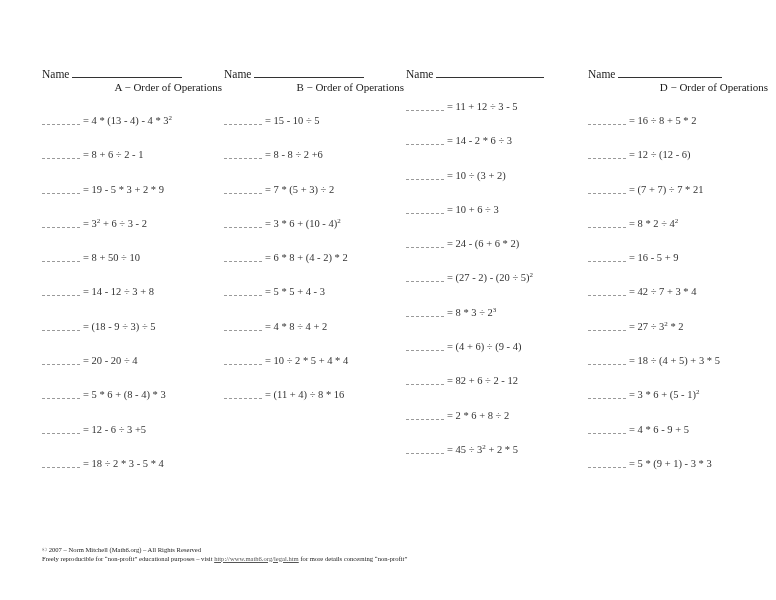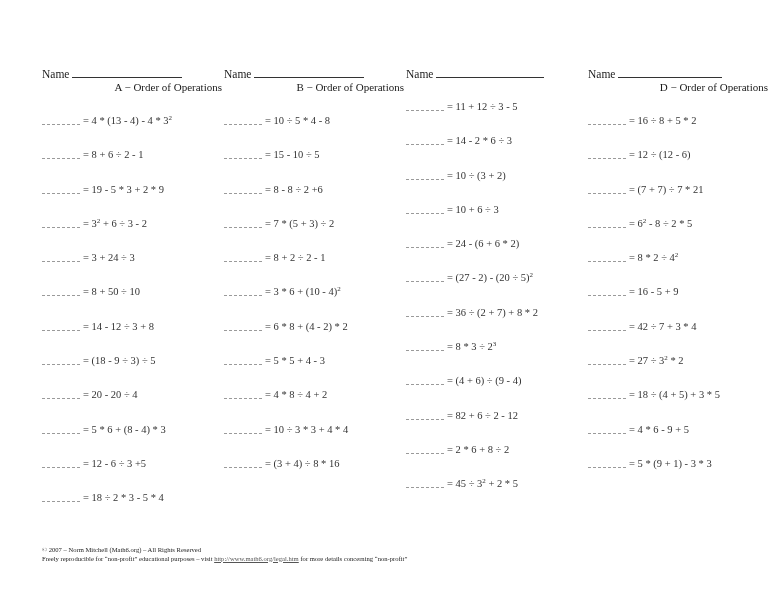--- a/index.html
+++ b/index.html
@@ -117,24 +117,20 @@
         <div class="problem">
           <span class="answer-blank"></span>
           <span class="expr"><span>= 19 - 5 * 3 + 2 * 9</span></span>
         </div>
         <div class="problem">
           <span class="answer-blank"></span>
           <span class="expr"><span>= 3</span><sup>2</sup><span> + 6 ÷ 3 - 2</span></span>
         </div>
         <div class="problem">
           <span class="answer-blank"></span>
-          <span class="expr"><span>= 3 + 24 ÷ 3</span></span>
-        </div>
-        <div class="problem">
-          <span class="answer-blank"></span>
           <span class="expr"><span>= 8 + 50 ÷ 10</span></span>
         </div>
         <div class="problem">
           <span class="answer-blank"></span>
           <span class="expr"><span>= 14 - 12 ÷ 3 + 8</span></span>
         </div>
         <div class="problem">
           <span class="answer-blank"></span>
           <span class="expr"><span>= (18 - 9 ÷ 3) ÷ 5</span></span>
         </div>
@@ -156,61 +152,53 @@
         </div>
       </div>
   </div>
 
   <div class="column col-b">
     <div class="name-line"><span>Name</span><span class="name-blank"></span></div>
     <div class="title">B − Order of Operations</div>
     <div class="problems">
         <div class="problem">
           <span class="answer-blank"></span>
-          <span class="expr"><span>= 10 ÷ 5 * 4 - 8</span></span>
-        </div>
-        <div class="problem">
-          <span class="answer-blank"></span>
           <span class="expr"><span>= 15 - 10 ÷ 5</span></span>
         </div>
         <div class="problem">
           <span class="answer-blank"></span>
           <span class="expr"><span>= 8 - 8 ÷ 2 +6</span></span>
         </div>
         <div class="problem">
           <span class="answer-blank"></span>
           <span class="expr"><span>= 7 * (5 + 3) ÷ 2</span></span>
         </div>
         <div class="problem">
           <span class="answer-blank"></span>
-          <span class="expr"><span>= 8 + 2 ÷ 2 - 1</span></span>
-        </div>
-        <div class="problem">
-          <span class="answer-blank"></span>
           <span class="expr"><span>= 3 * 6 + (10 - 4)</span><sup>2</sup></span>
         </div>
         <div class="problem">
           <span class="answer-blank"></span>
           <span class="expr"><span>= 6 * 8 + (4 - 2) * 2</span></span>
         </div>
         <div class="problem">
           <span class="answer-blank"></span>
           <span class="expr"><span>= 5 * 5 + 4 - 3</span></span>
         </div>
         <div class="problem">
           <span class="answer-blank"></span>
           <span class="expr"><span>= 4 * 8 ÷ 4 + 2</span></span>
         </div>
         <div class="problem">
           <span class="answer-blank"></span>
-          <span class="expr"><span>= 10 ÷ 3 * 3 + 4 * 4</span></span>
-        </div>
-        <div class="problem">
-          <span class="answer-blank"></span>
-          <span class="expr"><span>= (3 + 4) ÷ 8 * 16</span></span>
+          <span class="expr"><span>= 10 ÷ 2 * 5 + 4 * 4</span></span>
+        </div>
+        <div class="problem">
+          <span class="answer-blank"></span>
+          <span class="expr"><span>= (11 + 4) ÷ 8 * 16</span></span>
         </div>
       </div>
   </div>
 
   <div class="column col-c">
     <div class="name-line"><span>Name</span><span class="name-blank"></span></div>
     <div class="problems">
         <div class="problem">
           <span class="answer-blank"></span>
           <span class="expr"><span>= 11 + 12 ÷ 3 - 5</span></span>
@@ -227,24 +215,20 @@
           <span class="answer-blank"></span>
           <span class="expr"><span>= 10 + 6 ÷ 3</span></span>
         </div>
         <div class="problem">
           <span class="answer-blank"></span>
           <span class="expr"><span>= 24 - (6 + 6 * 2)</span></span>
         </div>
         <div class="problem">
           <span class="answer-blank"></span>
           <span class="expr"><span>= (27 - 2) - (20 ÷ 5)</span><sup>2</sup></span>
-        </div>
-        <div class="problem">
-          <span class="answer-blank"></span>
-          <span class="expr"><span>= 36 ÷ (2 + 7) + 8 * 2</span></span>
         </div>
         <div class="problem">
           <span class="answer-blank"></span>
           <span class="expr"><span>= 8 * 3 ÷ 2</span><sup>3</sup></span>
         </div>
         <div class="problem">
           <span class="answer-blank"></span>
           <span class="expr"><span>= (4 + 6) ÷ (9 - 4)</span></span>
         </div>
         <div class="problem">
@@ -273,41 +257,41 @@
         <div class="problem">
           <span class="answer-blank"></span>
           <span class="expr"><span>= 12 ÷ (12 - 6)</span></span>
         </div>
         <div class="problem">
           <span class="answer-blank"></span>
           <span class="expr"><span>= (7 + 7) ÷ 7 * 21</span></span>
         </div>
         <div class="problem">
           <span class="answer-blank"></span>
-          <span class="expr"><span>= 6</span><sup>2</sup><span> - 8 ÷ 2 * 5</span></span>
-        </div>
-        <div class="problem">
-          <span class="answer-blank"></span>
           <span class="expr"><span>= 8 * 2 ÷ 4</span><sup>2</sup></span>
         </div>
         <div class="problem">
           <span class="answer-blank"></span>
           <span class="expr"><span>= 16 - 5 + 9</span></span>
         </div>
         <div class="problem">
           <span class="answer-blank"></span>
           <span class="expr"><span>= 42 ÷ 7 + 3 * 4</span></span>
         </div>
         <div class="problem">
           <span class="answer-blank"></span>
           <span class="expr"><span>= 27 ÷ 3</span><sup>2</sup><span> * 2</span></span>
         </div>
         <div class="problem">
           <span class="answer-blank"></span>
           <span class="expr"><span>= 18 ÷ (4 + 5) + 3 * 5</span></span>
+        </div>
+        <div class="problem">
+          <span class="answer-blank"></span>
+          <span class="expr"><span>= 3 * 6 + (5 - 1)</span><sup>2</sup></span>
         </div>
         <div class="problem">
           <span class="answer-blank"></span>
           <span class="expr"><span>= 4 * 6 - 9 + 5</span></span>
         </div>
         <div class="problem">
           <span class="answer-blank"></span>
           <span class="expr"><span>= 5 * (9 + 1) - 3 * 3</span></span>
         </div>
       </div>

